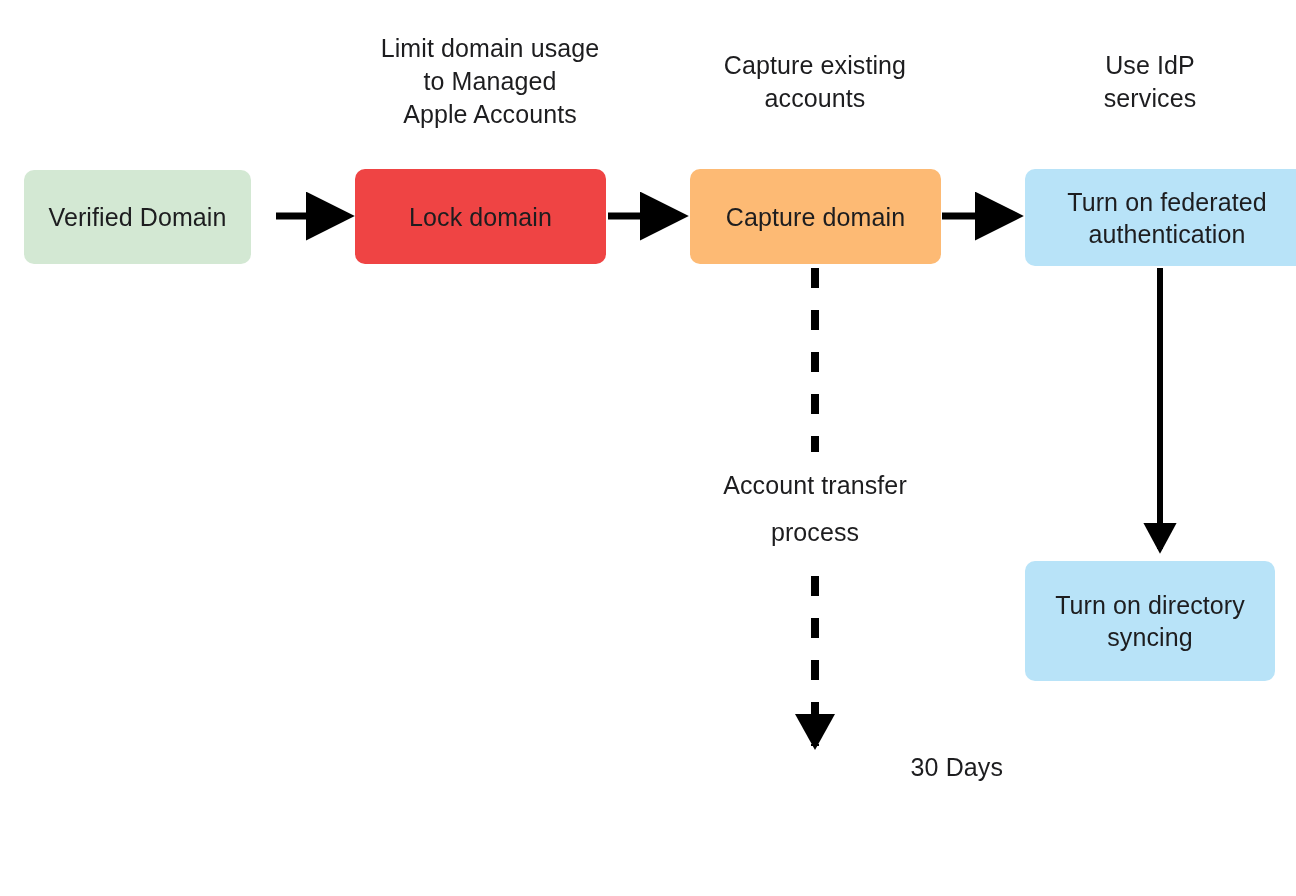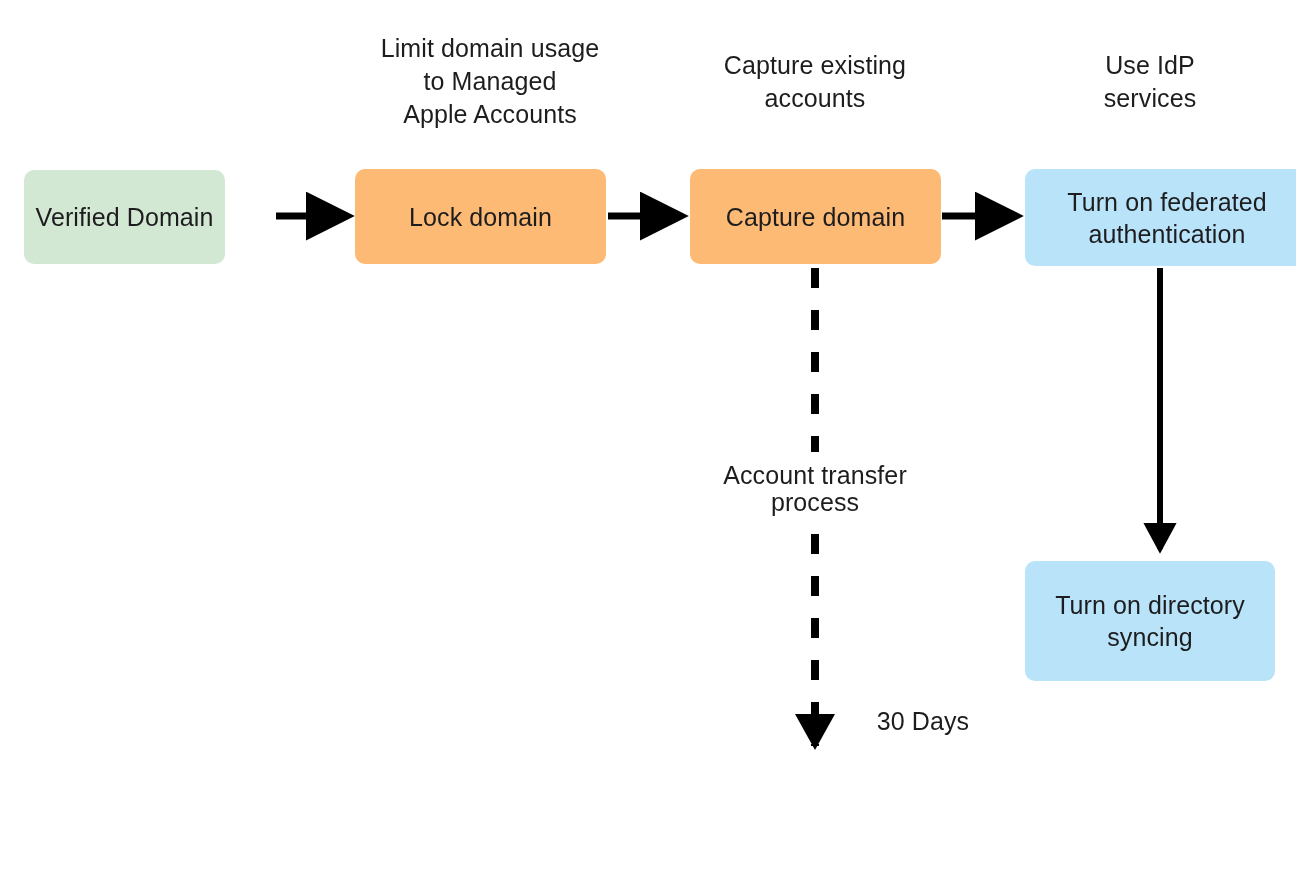--- a/index.html
+++ b/index.html
@@ -40,21 +40,21 @@
     font-size: 25px;
     line-height: 33px;
     letter-spacing: 0.1px;
     white-space: pre-line;
   }
   .edge-label {
     position: absolute;
     text-align: center;
     color: #1d1d1f;
     font-size: 25px;
-    line-height: 27px;
+    line-height: 47px;
     letter-spacing: 0.1px;
     white-space: pre-line;
     background: #ffffff;
   }
   svg.edges {
     position: absolute;
     left: 0;
     top: 0;
     width: 1296px;
     height: 896px;
@@ -93,31 +93,31 @@
   <div class="caption" style="left:330px; top:32px; width:320px;">Limit domain usage
 to Managed
 Apple Accounts</div>
 
   <div class="caption" style="left:655px; top:49px; width:320px;">Capture existing
 accounts</div>
 
   <div class="caption" style="left:1020px; top:49px; width:260px;">Use IdP
 services</div>
 
-  <div class="node" style="left:24px; top:170px; width:201px; height:94px; background:#d3e8d3;">Verified Domain</div>
+  <div class="node" style="left:24px; top:170px; width:227px; height:94px; background:#d3e8d3;">Verified Domain</div>
 
-  <div class="node" style="left:355px; top:169px; width:251px; height:95px; background:#fdba74;">Lock domain</div>
+  <div class="node" style="left:355px; top:169px; width:251px; height:95px; background:#ef4444;">Lock domain</div>
 
   <div class="node" style="left:690px; top:169px; width:251px; height:95px; background:#fdba74;">Capture domain</div>
 
   <div class="node" style="left:1025px; top:169px; width:284px; height:97px; background:#b8e3f8; white-space:pre-line;">Turn on federated
 authentication</div>
 
   <div class="node" style="left:1025px; top:561px; width:250px; height:120px; background:#b8e3f8; white-space:pre-line;">Turn on directory
 syncing</div>
 
 
   <div class="edge-label" style="left:655px; top:462px; width:320px;">Account transfer
 process</div>
 
-  <div class="edge-label" style="left:843px; top:708px; width:160px; text-align:center;">30 Days</div>
+  <div class="edge-label" style="left:843px; top:744px; width:160px; text-align:right;">30 Days</div>
 
 </div>
 
 </body></html>

